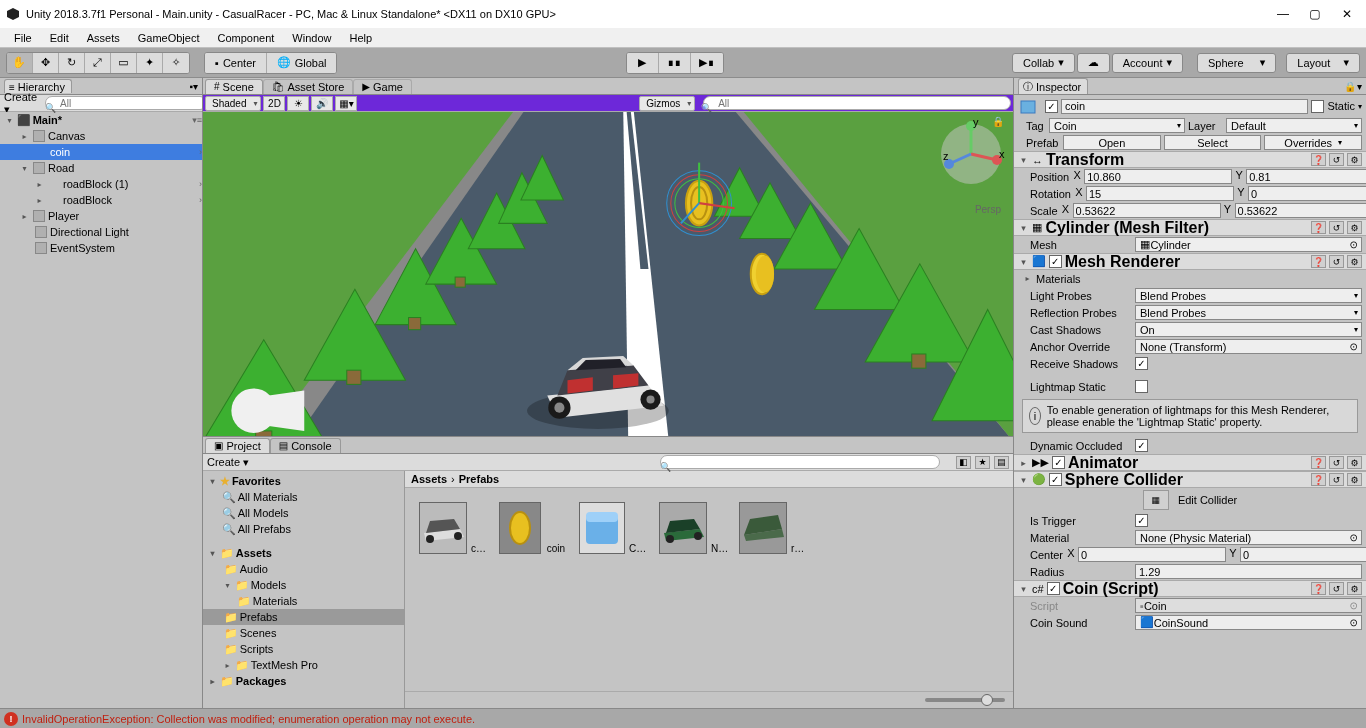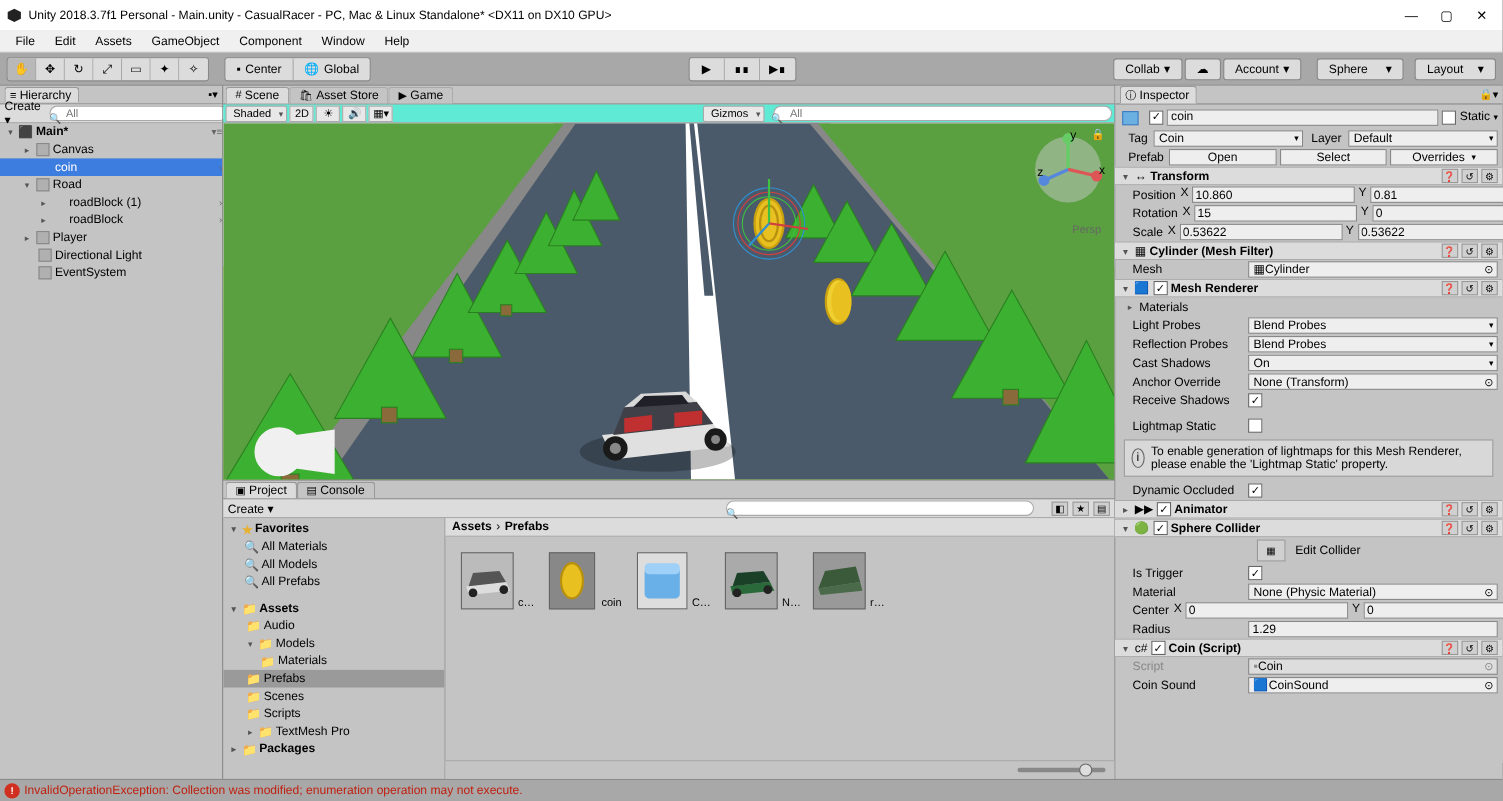--- a/index.html
+++ b/index.html
@@ -29,21 +29,21 @@
 .tree-row.sel *{color:#fff}
 .ind{width:13px;display:inline-block}
 .fold{width:11px;height:11px;display:flex;align-items:center;justify-content:center;font-size:8px;color:#555}
 .ico{width:14px;height:14px;display:inline-block}
 .cube-ico::before{content:"";display:block;width:10px;height:10px;background:#b0b0b0;border:1px solid #888;transform:rotate(0deg);margin:1px}
 .cube-blue::before{background:#5aa3e0;border-color:#3a7dc0}
 .center-col{flex:1;display:flex;flex-direction:column;border-left:1px solid #888;border-right:1px solid #888}
 .scene-tab-bar{height:17px;background:#c4c4c4;display:flex;align-items:center;border-bottom:1px solid #888;padding:0 2px;gap:0}
 .scene-tab-bar .t{background:#dcdcdc;border:1px solid #999;border-bottom:none;padding:1px 8px;display:flex;align-items:center;gap:3px;border-radius:3px 3px 0 0;font-size:10px}
 .scene-tab-bar .t.inactive{background:#c4c4c4;border-color:#aaa}
-.scene-toolbar{height:17px;background:#5eead4;display:flex;align-items:center;padding:0 2px;gap:2px;border-bottom:1px solid #aaa}
+.scene-toolbar{height:17px;background:#6d28d9;display:flex;align-items:center;padding:0 2px;gap:2px;border-bottom:1px solid #aaa}
 .scene-toolbar .drop{height:15px;border:1px solid #aaa;padding:0 14px 0 6px;background:#e8e8e8;border-radius:2px;display:flex;align-items:center;font-size:10px;position:relative}
 .scene-toolbar .drop::after{content:"▾";position:absolute;right:3px;font-size:8px;color:#555}
 .scene-toolbar .sbtn{width:22px;height:15px;border:1px solid #aaa;background:#e8e8e8;display:flex;align-items:center;justify-content:center;font-size:10px}
 .scene-toolbar input{flex:1;height:14px;border:1px solid #aaa;border-radius:7px;padding:0 14px;font-size:10px;margin-left:4px}
 .scene-view{flex:1;background:linear-gradient(180deg,#d4d4d4 0%,#d4d4d4 40%,#a8d078 40%,#7ab048 100%);position:relative;overflow:hidden}
 .bottom-panel{height:272px;display:flex;border-top:1px solid #888}
 .proj-left{width:202px;display:flex;flex-direction:column;border-right:1px solid #888}
 .proj-tree{flex:1;background:#c4c4c4;overflow:auto;padding-top:2px}
 .proj-tree .tree-row.hdr{font-weight:bold}
 .star{color:#e8b030}
@@ -57,21 +57,21 @@
 .right-col{width:352px;display:flex;flex-direction:column;background:#c4c4c4}
 .insp{flex:1;overflow:auto}
 .insp-row{display:flex;align-items:center;padding:1px 4px;height:17px;gap:3px}
 .insp-row label{width:114px;padding-left:12px;font-size:11px}
 .insp-field{flex:1;height:15px;border:1px solid #888;background:#eee;padding:0 3px;font-size:11px;display:flex;align-items:center}
 .insp-xyz{display:flex;flex:1;gap:2px}
 .insp-xyz span{font-size:11px;width:10px;text-align:center}
 .insp-xyz input{flex:1;min-width:0;height:15px;border:1px solid #888;background:#eee;padding:0 2px;font-size:11px}
 .comp-header{height:17px;background:#dcdcdc;display:flex;align-items:center;padding:0 4px;gap:3px;border-top:1px solid #aaa;border-bottom:1px solid #aaa}
 .comp-header .fold{font-size:9px}
-.comp-header b{font-size:11px}
+.comp-header b{font-size:16px}
 .comp-header .end{margin-left:auto;display:flex;gap:3px}
 .mini-ico{width:15px;height:13px;border:1px solid #999;background:#d0d0d0;display:flex;align-items:center;justify-content:center;font-size:9px}
 .chk{width:13px;height:13px;border:1px solid #666;background:#fff;display:inline-flex;align-items:center;justify-content:center;font-size:10px}
 .drop-field{flex:1;height:15px;border:1px solid #888;background:#eee;padding:0 14px 0 4px;font-size:11px;display:flex;align-items:center;position:relative}
 .drop-field::after{content:"▾";position:absolute;right:3px;font-size:8px}
 .drop-field.obj::after{content:"⊙";font-size:10px}
 .info-box{margin:4px 8px;border:1px solid #999;background:#d8d8d8;padding:4px 6px;display:flex;gap:6px;font-size:10px;align-items:center}
 .statusbar{height:20px;background:#a8a8a8;display:flex;align-items:center;padding:0 4px;gap:4px;border-top:1px solid #888}
 .err-ico{width:14px;height:14px;background:#d03020;border-radius:50%;color:#fff;display:flex;align-items:center;justify-content:center;font-size:9px;font-weight:bold}
 .statusbar span{color:#c02010}
@@ -467,21 +467,21 @@
           </span>
         <span class="chk">✓</span>
         <input class="insp-field" style="flex: 1 1 0%;" value="coin">
         <span class="chk"></span>
         <span>Static</span>
           <span style="font-size:8px">▾</span>
       </div>
       <div class="insp-row">
         <span style="width:28px;padding-left:8px">Tag</span>
         <div class="drop-field">Coin</div>
-        <span style="width:35px;text-align:right;padding-right:3px">Layer</span>
+        <span style="width:35px;text-align:left;padding-right:3px">Layer</span>
         <div class="drop-field">Default</div>
       </div>
       <div class="insp-row">
         <span style="width:42px;padding-left:8px">Prefab</span>
         <button class="insp-field" style="justify-content:center">Open</button>
         <button class="insp-field" style="justify-content:center">Select</button>
         <button class="insp-field" style="justify-content:center">
             <span>Overrides</span> 
             <span style="font-size:8px;margin-left:6px">▾</span>
           </button>

